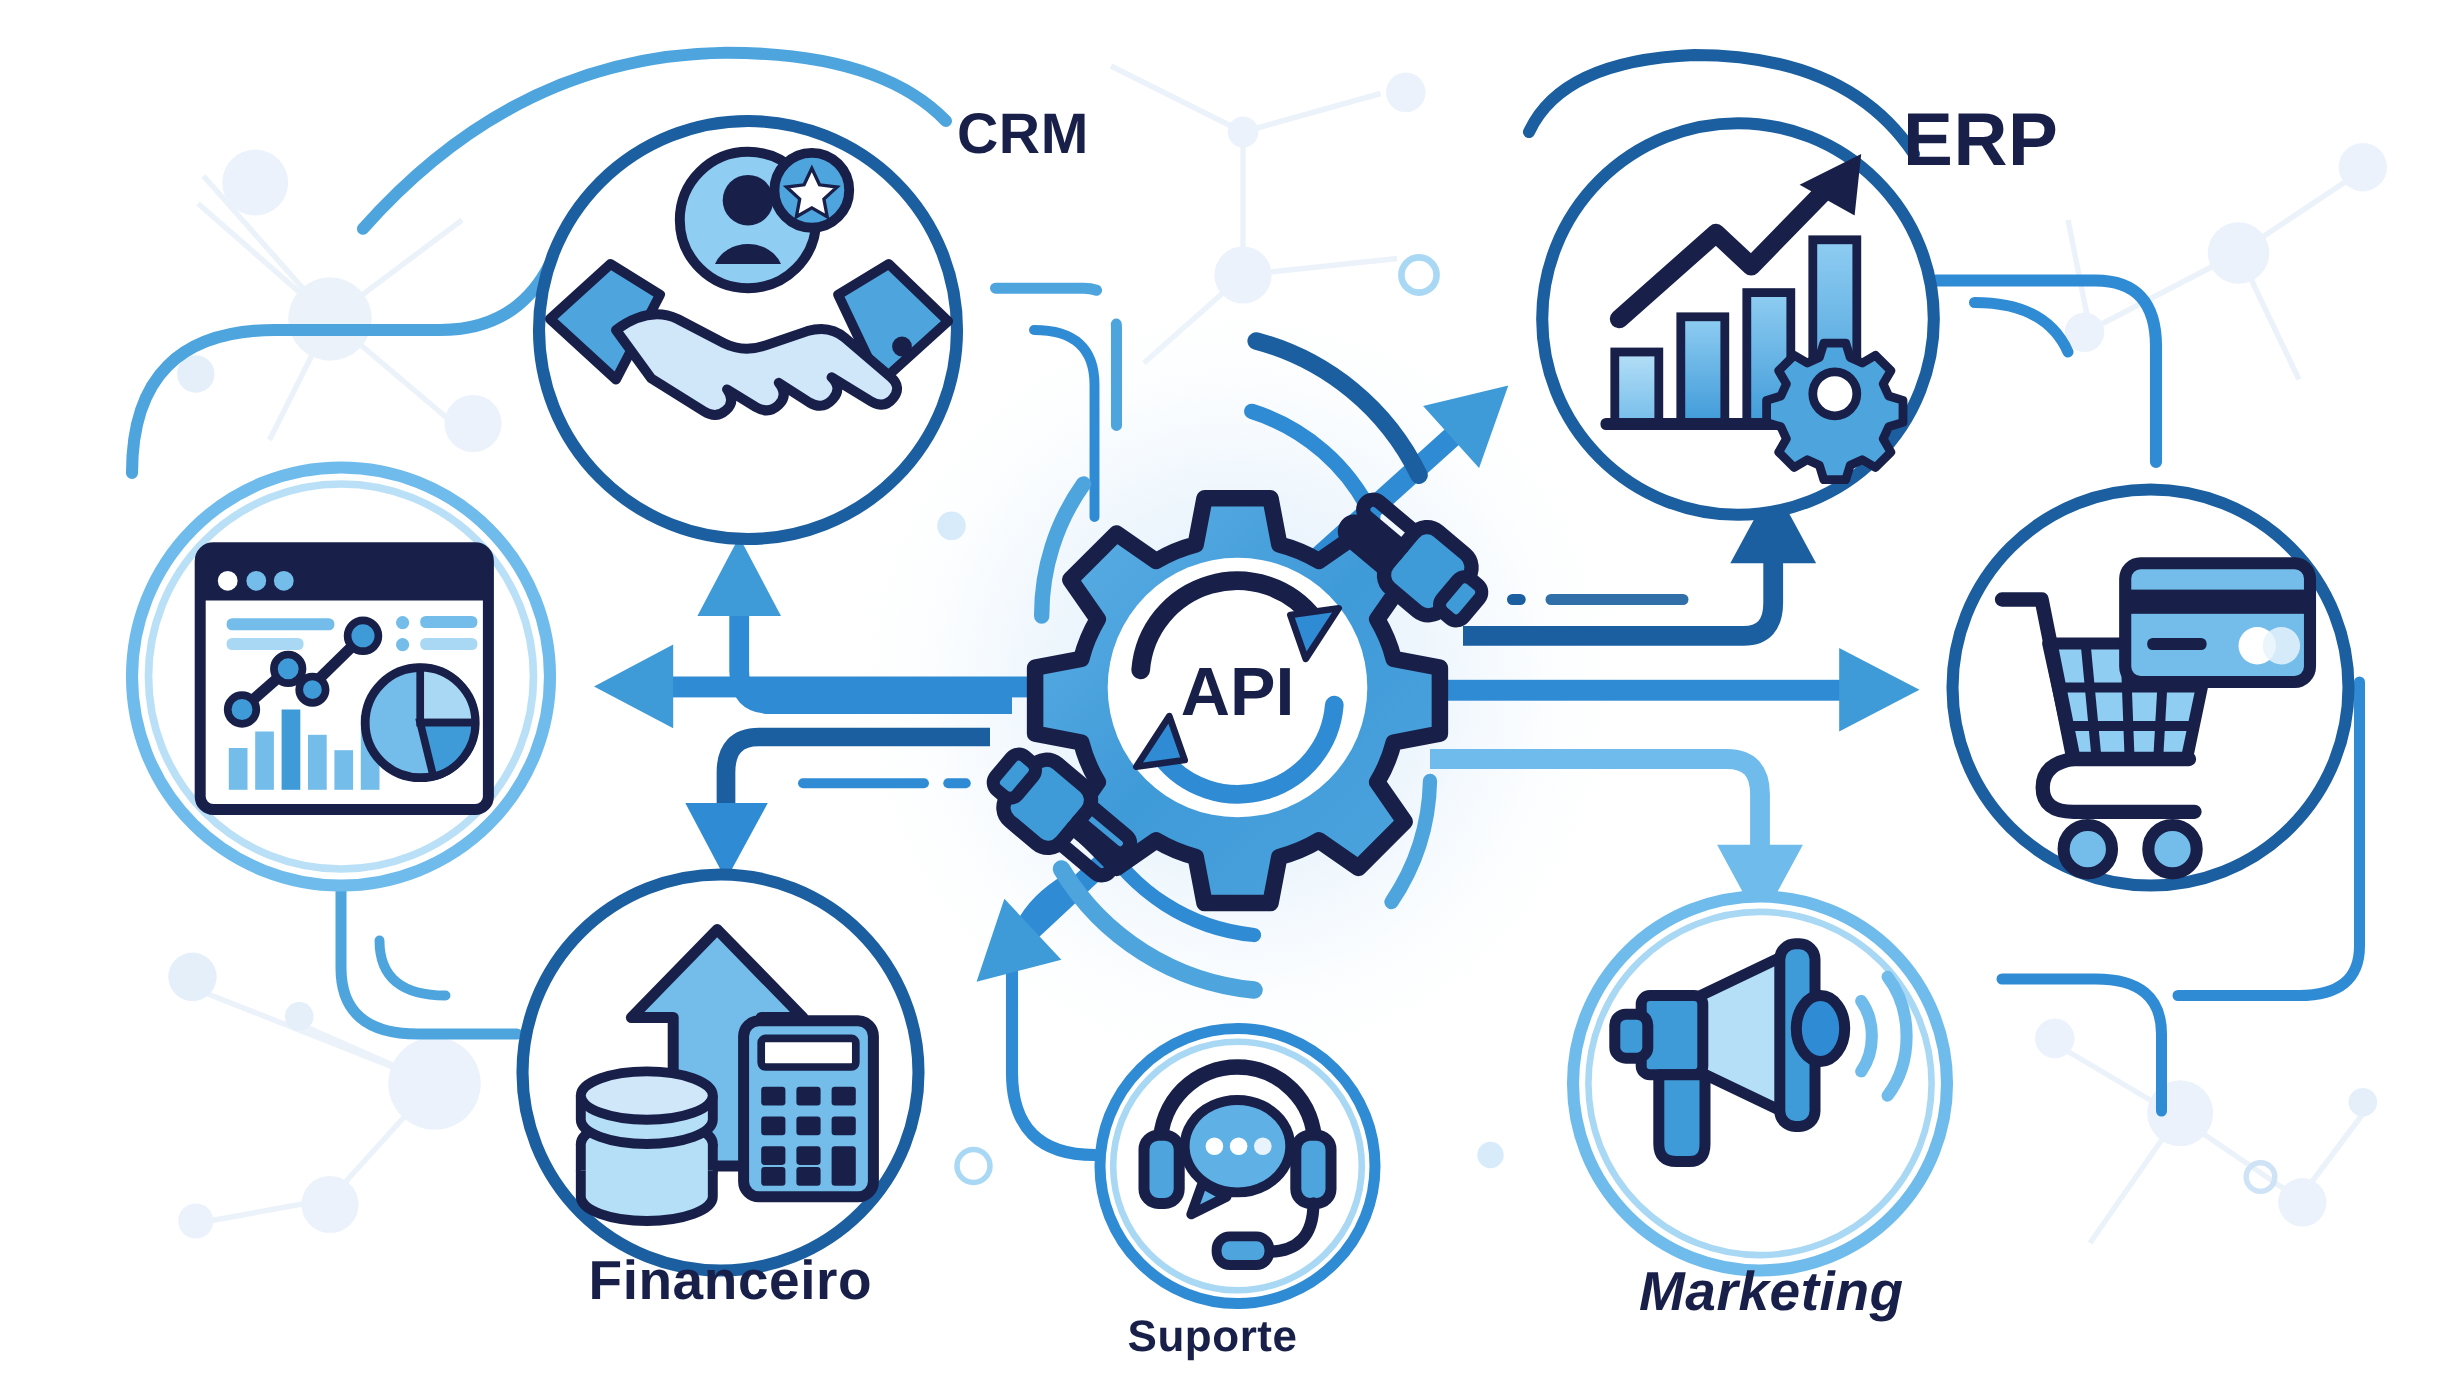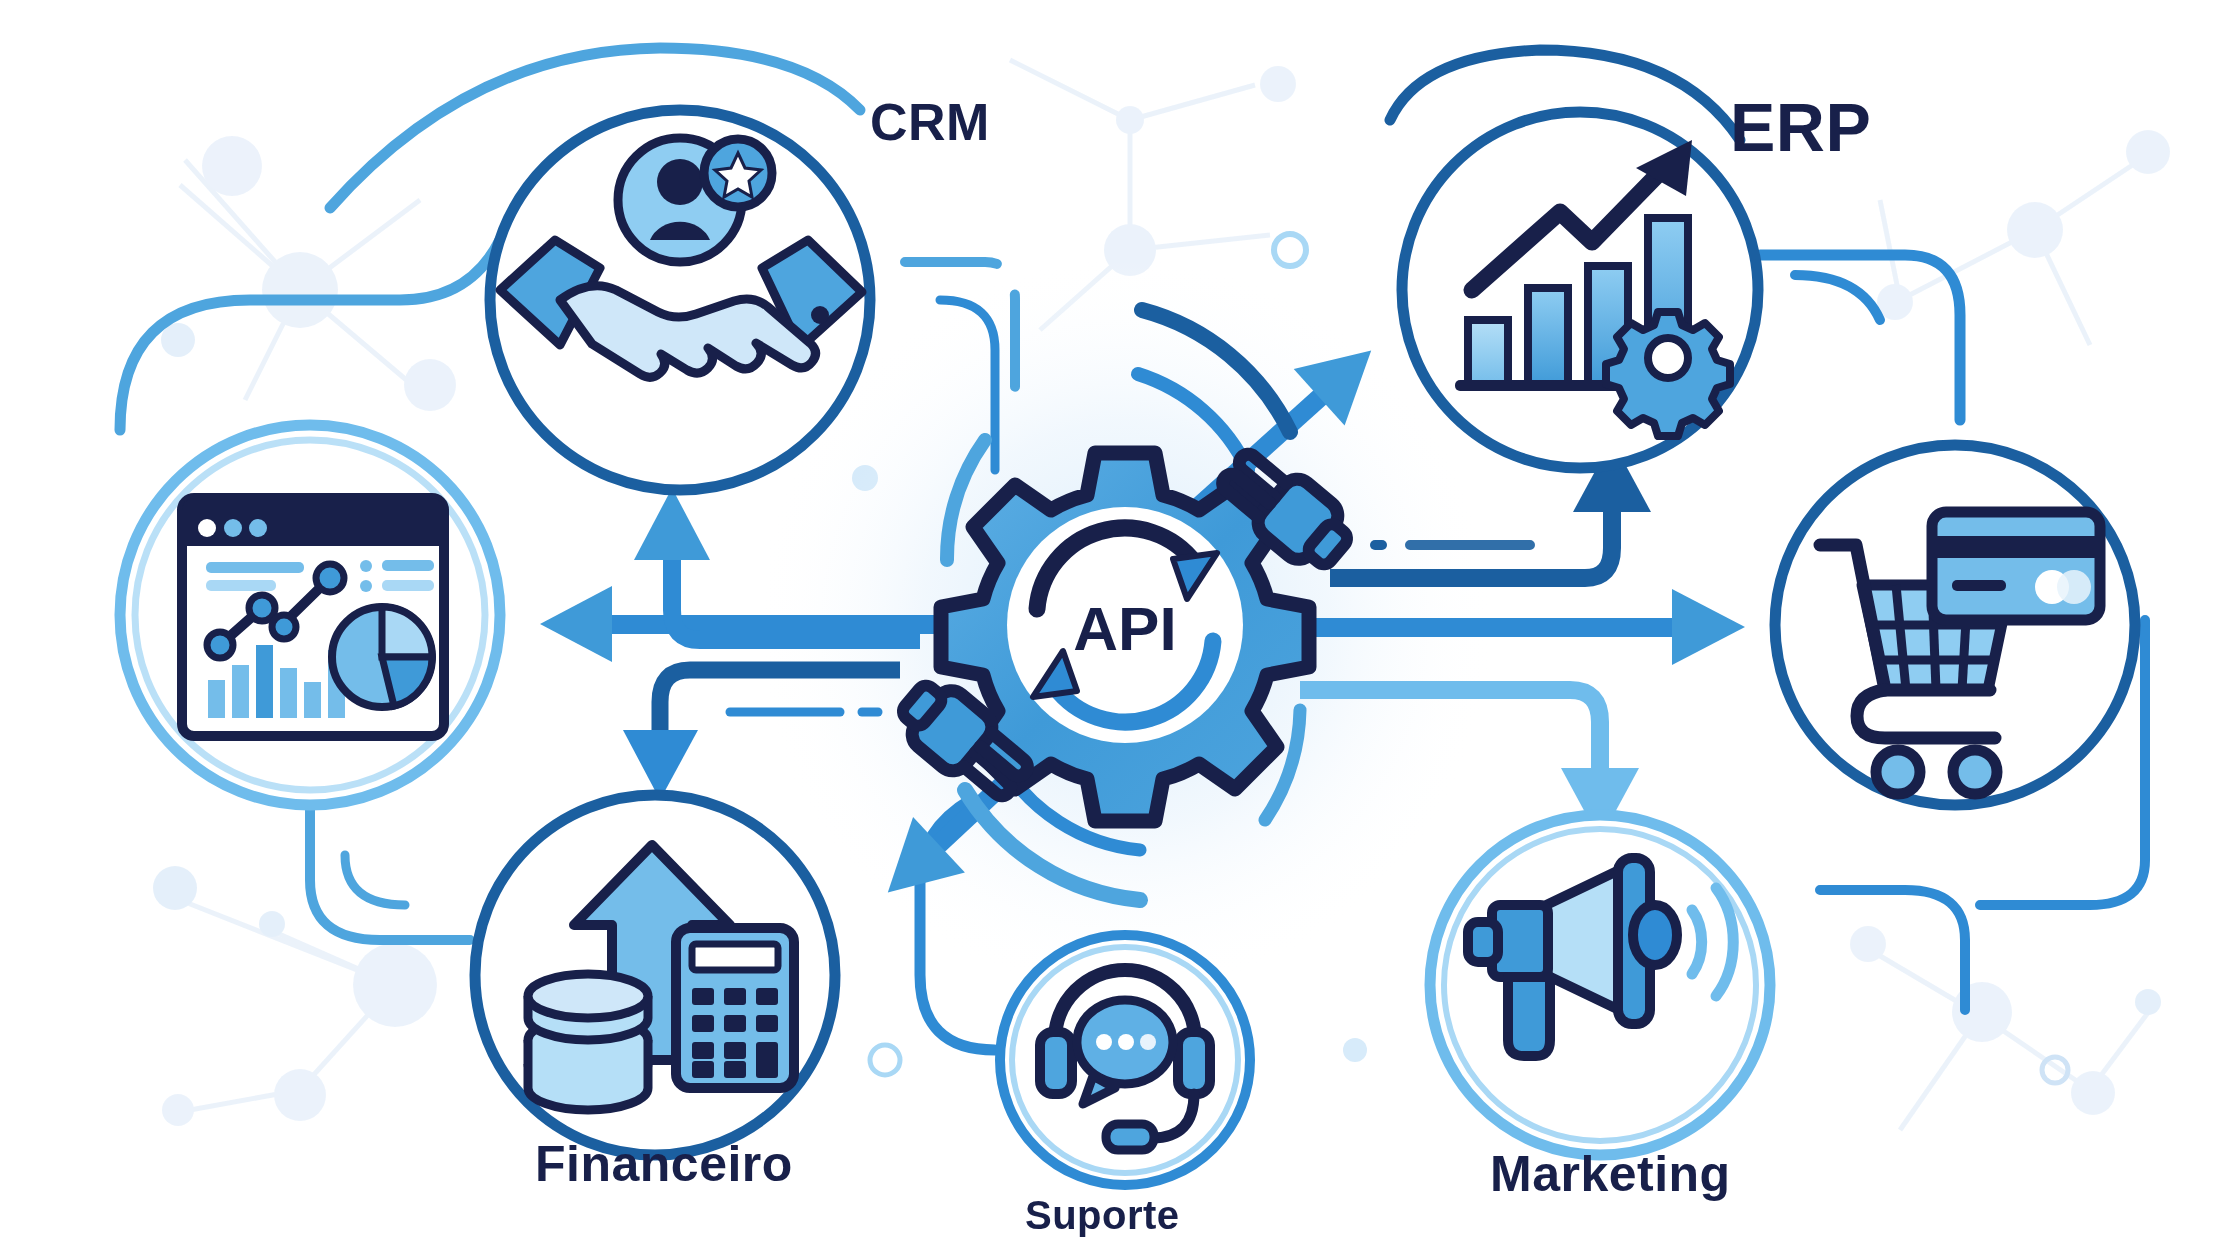--- a/index.html
+++ b/index.html
@@ -383,15 +383,15 @@
     </g>
 
     <text id="api-text" x="1125" y="650" text-anchor="middle" font-family="Liberation Sans, sans-serif" font-size="62" font-weight="bold" fill="#18204a">API</text>
   </g>
 </svg>
 
 <div class="lbl" style="left:870px;top:92px;font-size:52px;">CRM</div>
 <div class="lbl" style="left:1730px;top:88px;font-size:68px;">ERP</div>
 <div class="lbl" style="left:535px;top:1135px;font-size:50px;">Financeiro</div>
 <div class="lbl" style="left:1025px;top:1193px;font-size:40px;">Suporte</div>
-<div class="lbl" style="left:1490px;top:1145px;font-size:50px;">Marketing</div>
+<div class="lbl" style="left:1490px;top:1145px;font-size:50px;font-style:italic;">Marketing</div>
 
 </div>
 
 </body></html>

